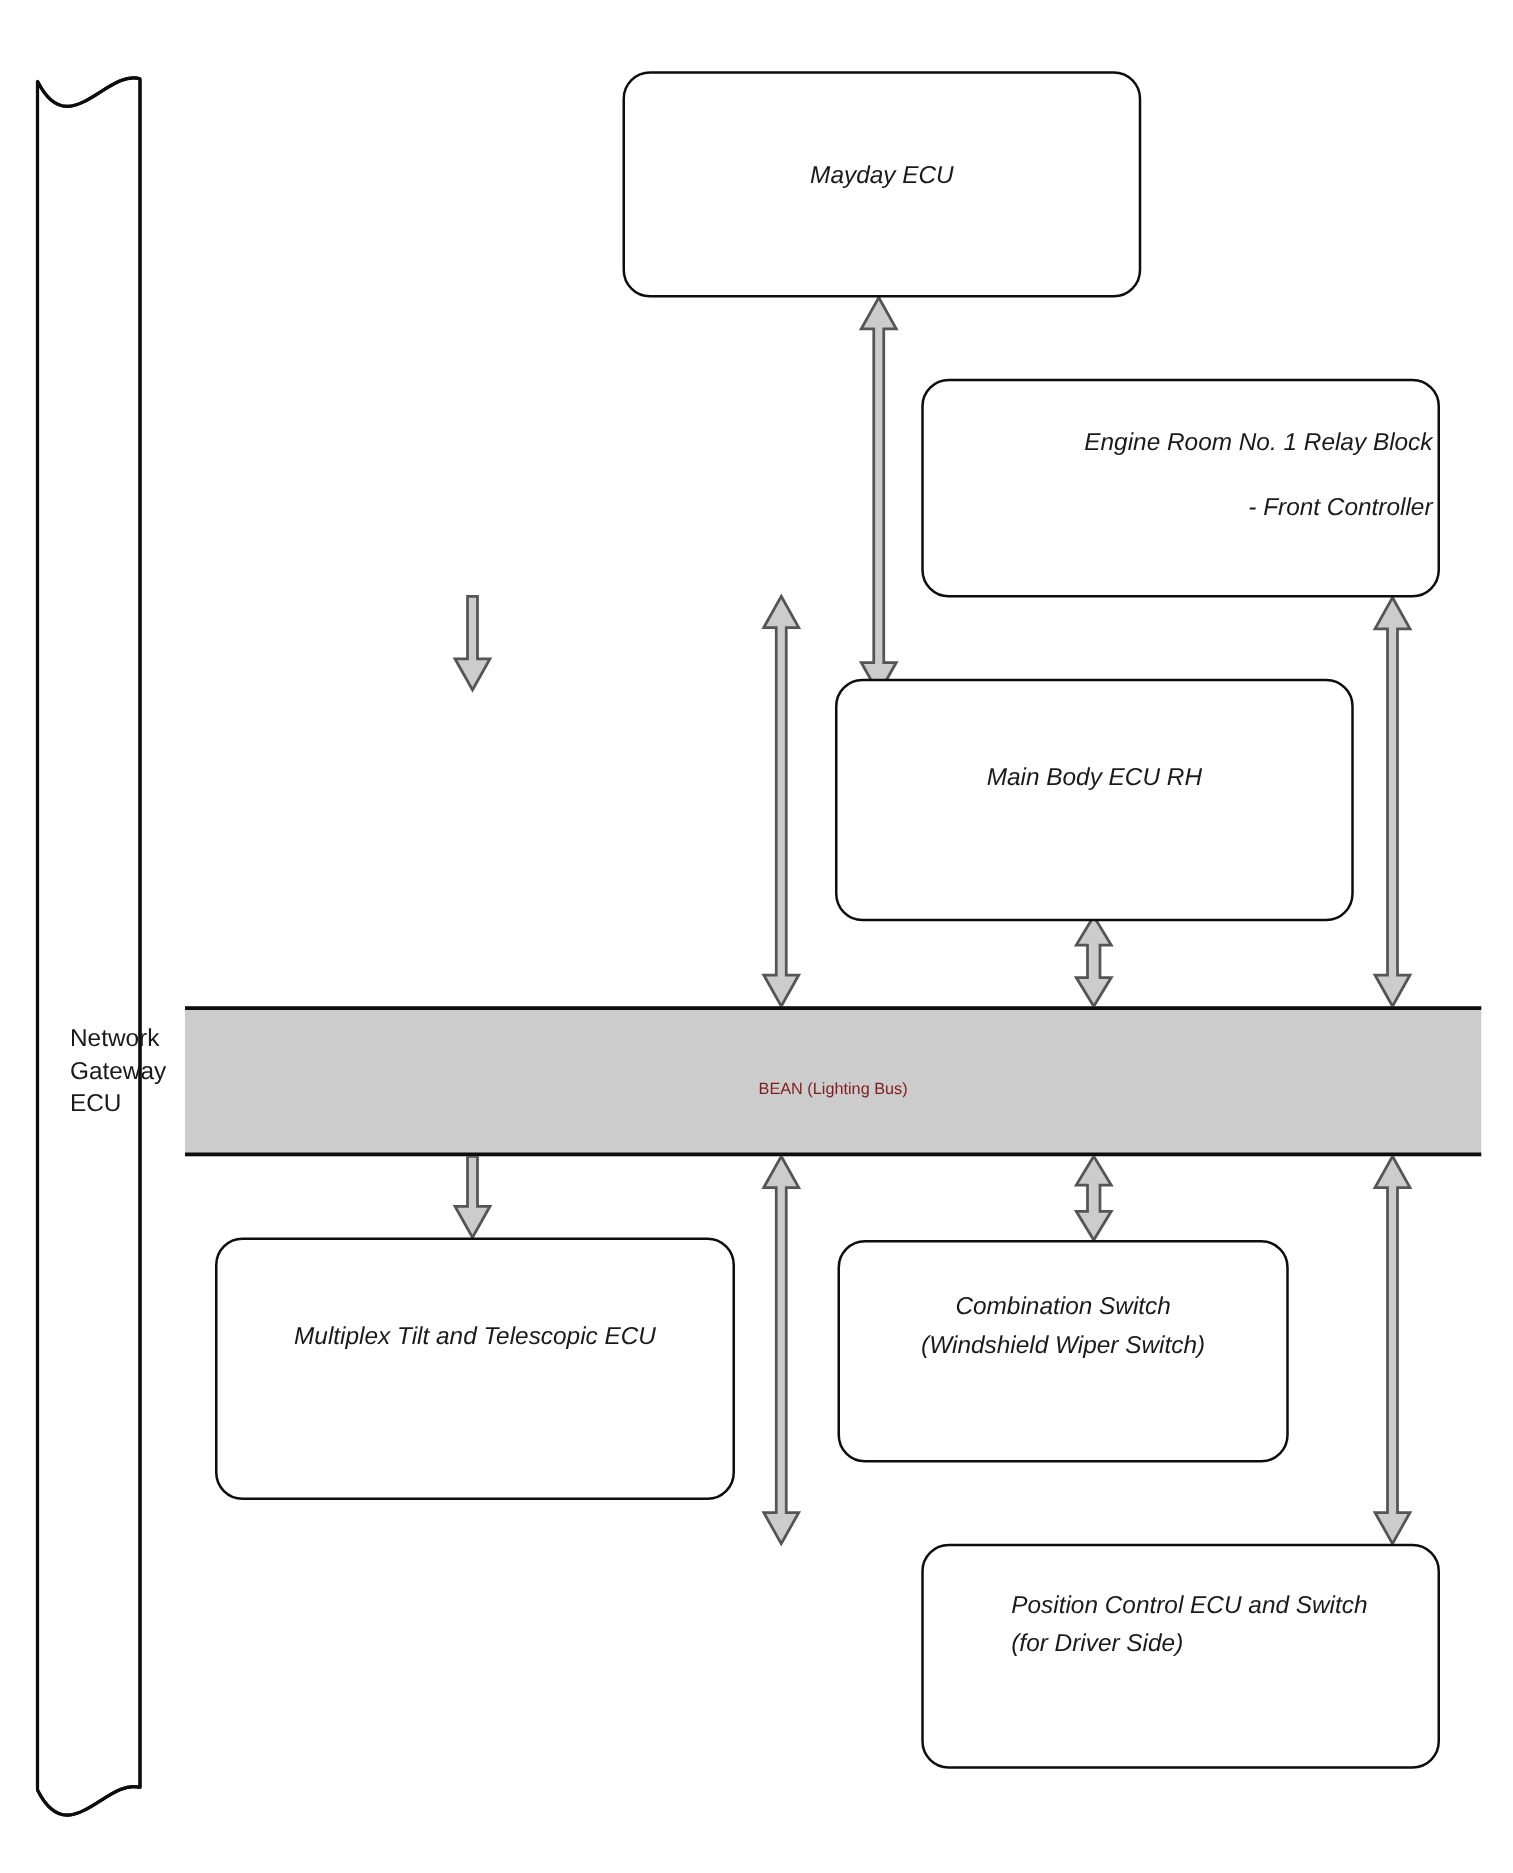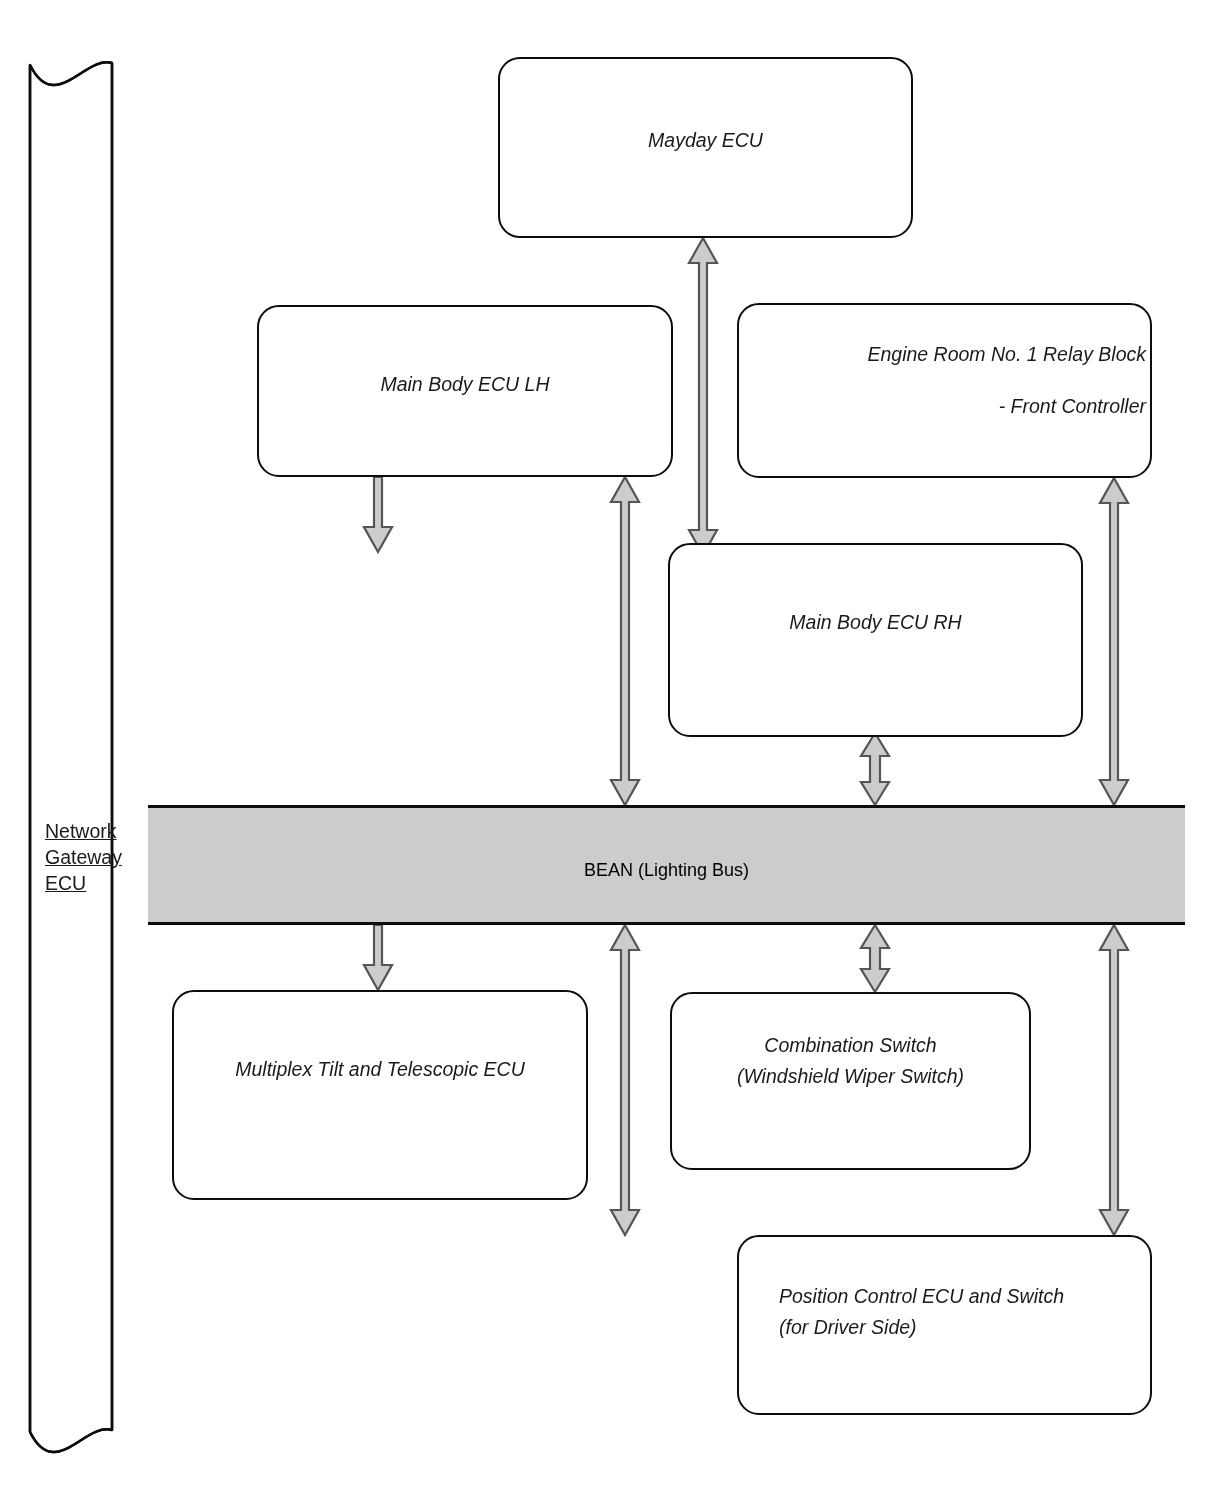--- a/index.html
+++ b/index.html
@@ -41,22 +41,22 @@
     box-sizing: border-box;
     background: #cccccc;
     border-top: 3px solid #0d0d0d;
     border-bottom: 3px solid #0d0d0d;
     z-index: 6;
     display: flex;
     align-items: center;
     justify-content: center;
   }
   .bus .bus-label {
-    font-size: 18px;
-    color: #000000;
+    font-size: 13px;
+    color: #7f1d1d;
     margin-top: 10px;
   }
 
   .gw-label {
     position: absolute;
     font-size: 19.5px;
     line-height: 26px;
     color: #1a1a1a;
     white-space: pre-line;
     z-index: 7;
@@ -77,21 +77,21 @@
 <div id="canvas">
 
   <svg class="band" width="180" height="1460" style="left:0px; top:30px;">
     <path d="M 30 35 C 55 85, 85 25, 112 33 L 112 1400 C 85 1392, 55 1452, 30 1402 Z" fill="#ffffff" stroke="#0d0d0d" stroke-width="2.5" stroke-linejoin="round"></path>
     <path d="M 30 35 C 55 85, 85 25, 112 33" fill="none" stroke="#0d0d0d" stroke-width="2.5"></path>
     <path d="M 30 1402 C 55 1452, 85 1392, 112 1400" fill="none" stroke="#0d0d0d" stroke-width="2.5"></path>
     <line x1="30" y1="35" x2="30" y2="1402" stroke="#0d0d0d" stroke-width="2.5"></line>
     <line x1="112" y1="33" x2="112" y2="1400" stroke="#0d0d0d" stroke-width="2.5"></line>
   </svg>
 
-  <div class="gw-label" style="left:45px; top:818px;text-decoration:underline;">Network
+  <div class="gw-label" style="left:56px; top:818px;">Network
 Gateway
 ECU</div>
 
   <svg class="arrow" width="1210" height="1498" style="left:0; top:0;">
     <defs>
       <g id="defs-placeholder"></g>
     </defs>
 
     <g>
       <path d="M 374 477 L 382 477 L 382 527 L 392 527 L 378 552 L 364 527 L 374 527 Z" fill="#cccccc" stroke="#555555" stroke-width="2.2" stroke-linejoin="miter"></path>
@@ -127,23 +127,20 @@
 
     <g>
       <path d="M 1114 925 L 1128 950 L 1118 950 L 1118 1210 L 1128 1210 L 1114 1235 L 1100 1210 L 1110 1210 L 1110 950 L 1100 950 Z" fill="#cccccc" stroke="#555555" stroke-width="2.2" stroke-linejoin="miter"></path>
     </g>
   </svg>
 
   <div class="node" style="left:498px; top:57px; width:415px; height:181px;">
     <div class="label center" style="top:66px;">Mayday ECU</div>
   </div>
 
-  <div class="node" style="left:257px; top:305px; width:416px; height:172px;">
-    <div class="label center" style="top:62px;">Main Body ECU LH</div>
-  </div>
 
   <div class="node" style="left:737px; top:303px; width:415px; height:175px;">
     <div class="label left" style="top:36px; padding-left:36px; padding-right:4px; line-height:26px;text-align:right;">Engine Room No. 1 Relay Block
 
 - Front Controller</div>
   </div>
 
 
   <div class="node" style="left:668px; top:543px; width:415px; height:194px;">
     <div class="label center" style="top:62px;">Main Body ECU RH</div>
@@ -157,17 +154,17 @@
     <div class="label center" style="top:62px;">Multiplex Tilt and Telescopic ECU</div>
   </div>
 
   <div class="node" style="left:670px; top:992px; width:361px; height:178px;">
     <div class="label center" style="top:36px;">Combination Switch
 (Windshield Wiper Switch)</div>
   </div>
 
 
   <div class="node" style="left:737px; top:1235px; width:415px; height:180px;">
-    <div class="label left" style="top:44px; padding-left:40px; padding-right:23px;">Position Control ECU and Switch
+    <div class="label left" style="top:32px; padding-left:40px; padding-right:23px;margin-left:30px;">Position Control ECU and Switch
 (for Driver Side)</div>
   </div>
 
 </div>
 
 </body></html>

